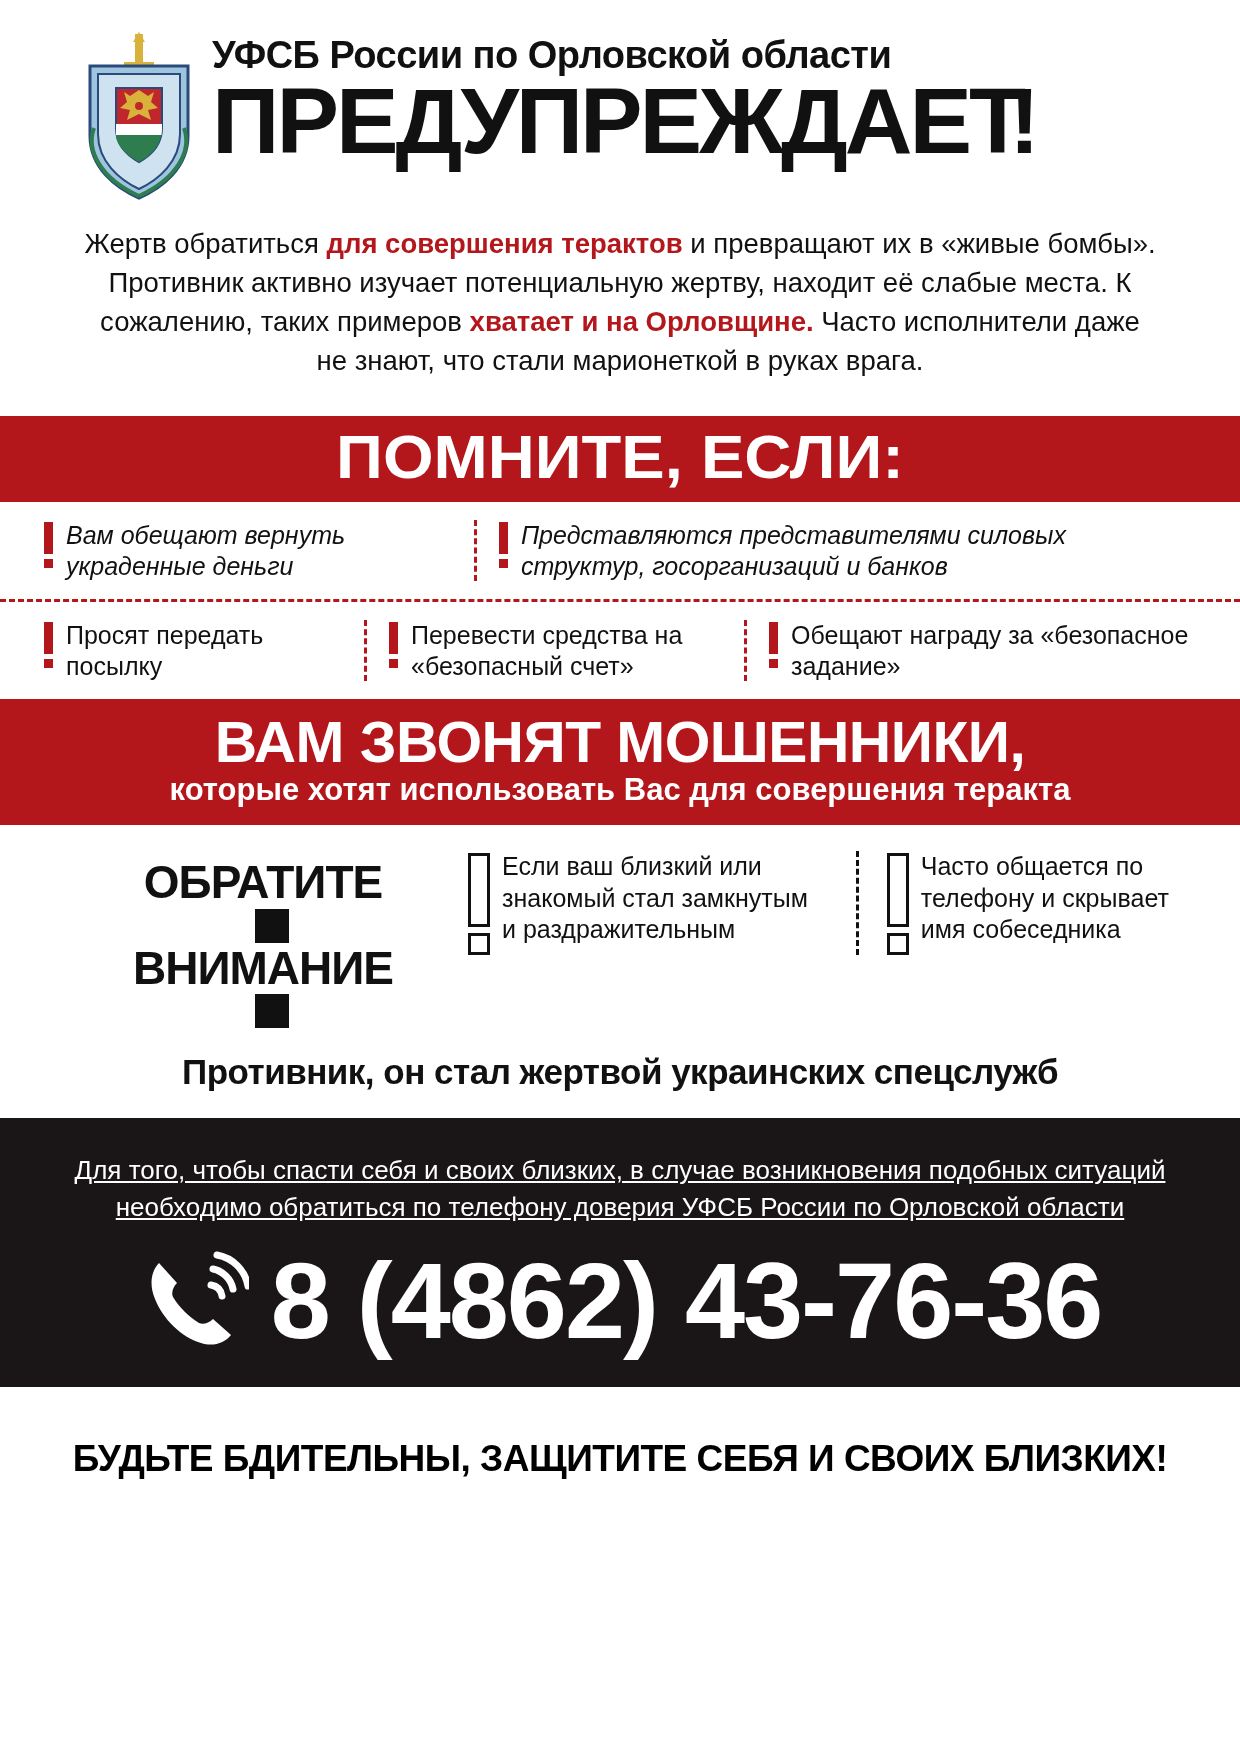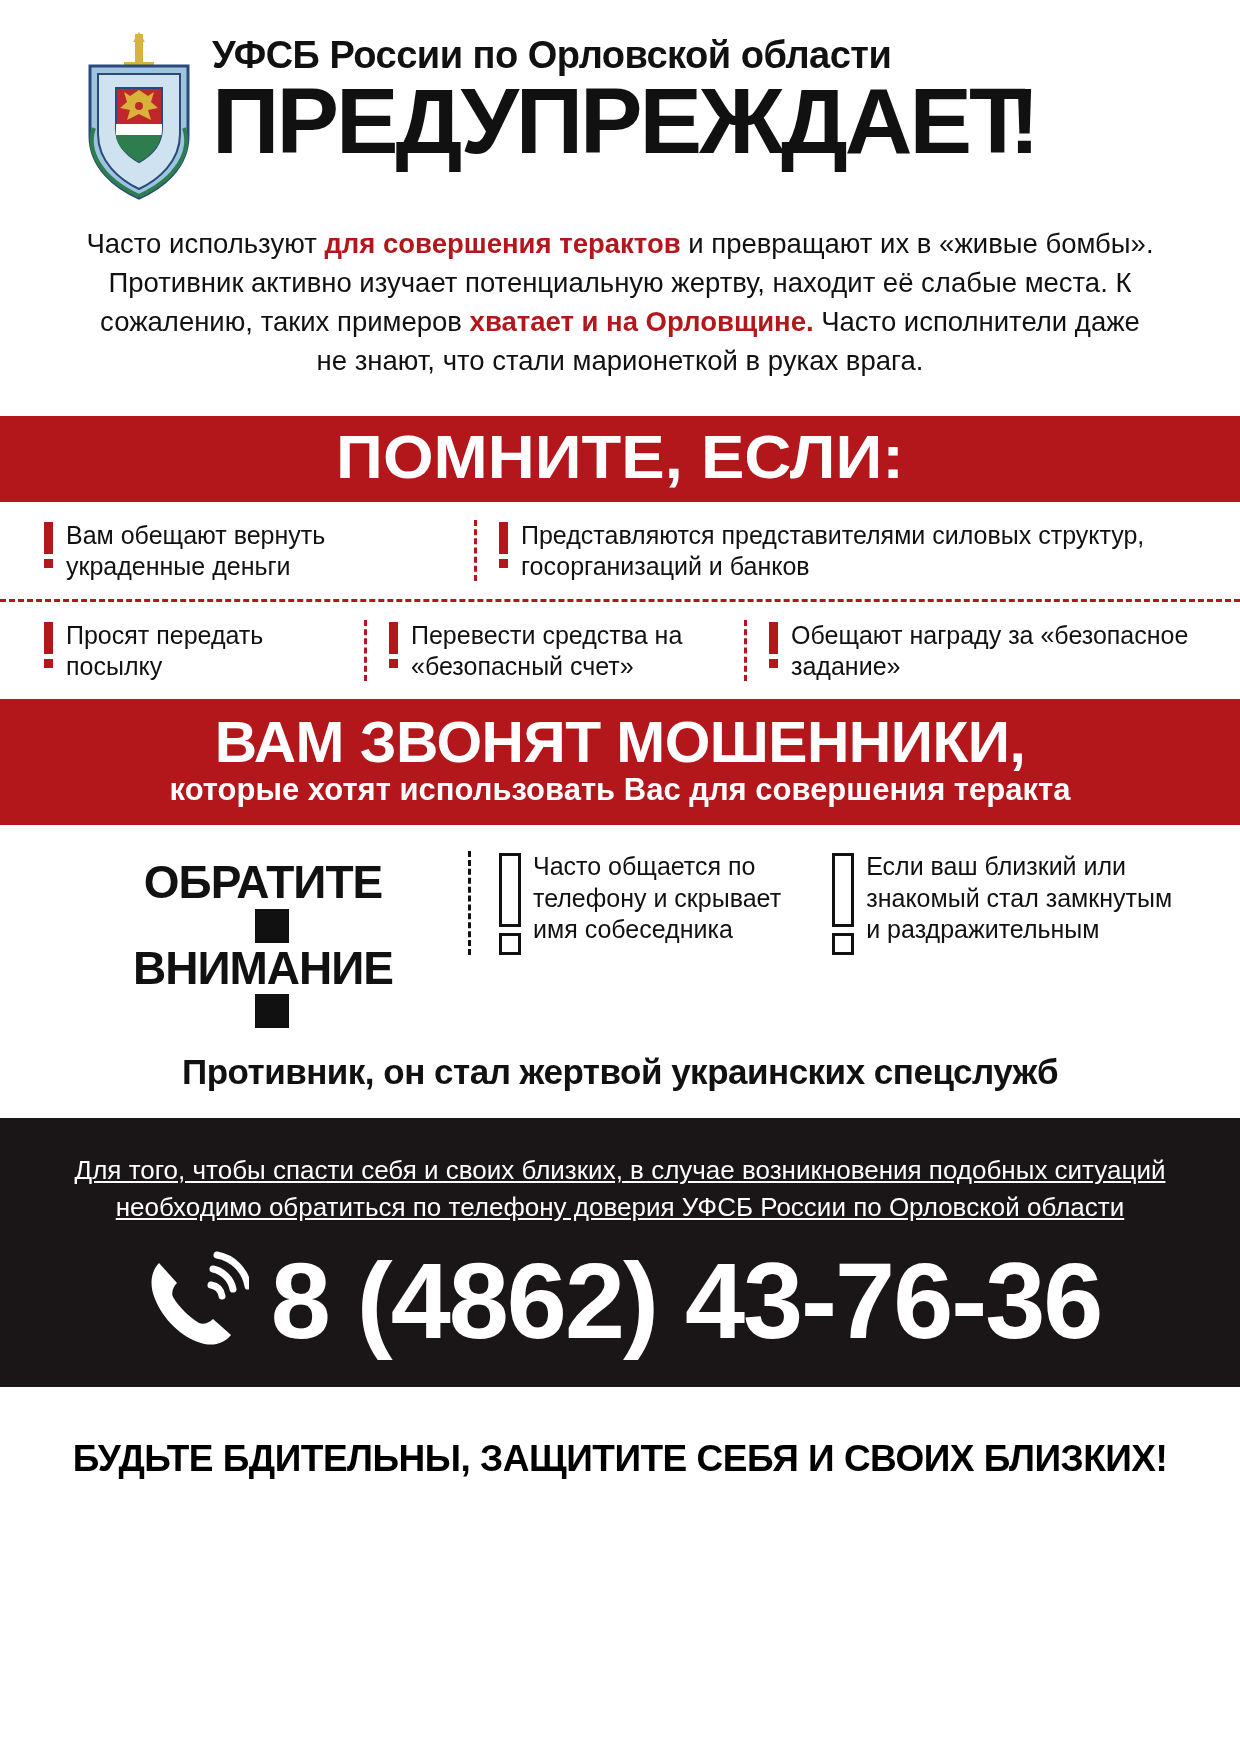--- a/index.html
+++ b/index.html
@@ -99,21 +99,21 @@
   
   .rows {
     width: 100%;
     padding: 0;
   }
   .row {
     display: flex;
     align-items: stretch;
     padding: 18px 28px 18px 44px;
   }
-  .row.top { border-bottom: 3px dashed #b3171c; }
+  .row.top { border-bottom: 3px dashed #b3171c; font-style: italic; }
   .cell {
     display: flex;
     align-items: flex-start;
     padding: 0 16px 0 0;
   }
   .cell + .cell { border-left: 3px dashed #b3171c; padding-left: 22px; }
   .excl {
     flex: 0 0 auto;
     width: 12px;
     margin-right: 10px;
@@ -307,21 +307,21 @@
     <div class="header-text">
       <div class="org-line">УФСБ России по Орловской области</div>
       <div class="warn-line">
         <span class="warn-word">ПРЕДУПРЕЖДАЕТ</span>
         <span class="warn-mark">!</span>
       </div>
     </div>
   </div>
 
   <div class="intro">
-    <span>Часто используют </span><span class="accent">для совершения терактов</span><span> и превращают их в «живые бомбы». Противник активно изучает потенциальную жертву, находит её слабые места. К сожалению, таких примеров </span><span class="accent">хватает и на Орловщине.</span><span> Часто исполнители даже не знают, что стали марионеткой в руках врага.</span>
+    <span>Жертв обратиться </span><span class="accent">для совершения терактов</span><span> и превращают их в «живые бомбы». Противник активно изучает потенциальную жертву, находит её слабые места. К сожалению, таких примеров </span><span class="accent">хватает и на Орловщине.</span><span> Часто исполнители даже не знают, что стали марионеткой в руках врага.</span>
   </div>
 
   <div class="band-red remember-band">
     <div class="title">ПОМНИТЕ, ЕСЛИ:</div>
   </div>
 
   <div class="rows">
     <div class="row top">
       <div class="cell c1">
         <div class="excl">
@@ -373,33 +373,33 @@
       <div class="l">
         <span>ОБРАТИТЕ</span>
         <span class="sq"></span>
       </div>
       <div class="l">
         <span>ВНИМАНИЕ</span>
         <span class="sq"></span>
       </div>
     </div>
     <div class="att-cols">
+      <div class="att-col first">
+        <div class="att-checks">
+          <div class="tall"></div>
+          <div class="small"></div>
+        </div>
+        <div class="att-text">Если ваш близкий или знакомый стал замкнутым и раздражительным</div>
+      </div>
       <div class="att-col second">
         <div class="att-checks">
           <div class="tall"></div>
           <div class="small"></div>
         </div>
         <div class="att-text">Часто общается по телефону и скрывает имя собеседника</div>
-      </div>
-      <div class="att-col first">
-        <div class="att-checks">
-          <div class="tall"></div>
-          <div class="small"></div>
-        </div>
-        <div class="att-text">Если ваш близкий или знакомый стал замкнутым и раздражительным</div>
       </div>
     </div>
   </div>
 
   <div class="victim-line">Противник, он стал жертвой украинских спецслужб</div>
 
   <div class="band-black">
     <div class="note">Для того, чтобы спасти себя и своих близких, в случае возникновения подобных ситуаций необходимо обратиться по телефону доверия УФСБ России по Орловской области</div>
     <div class="phone-row">
       <div class="phone-icon">

